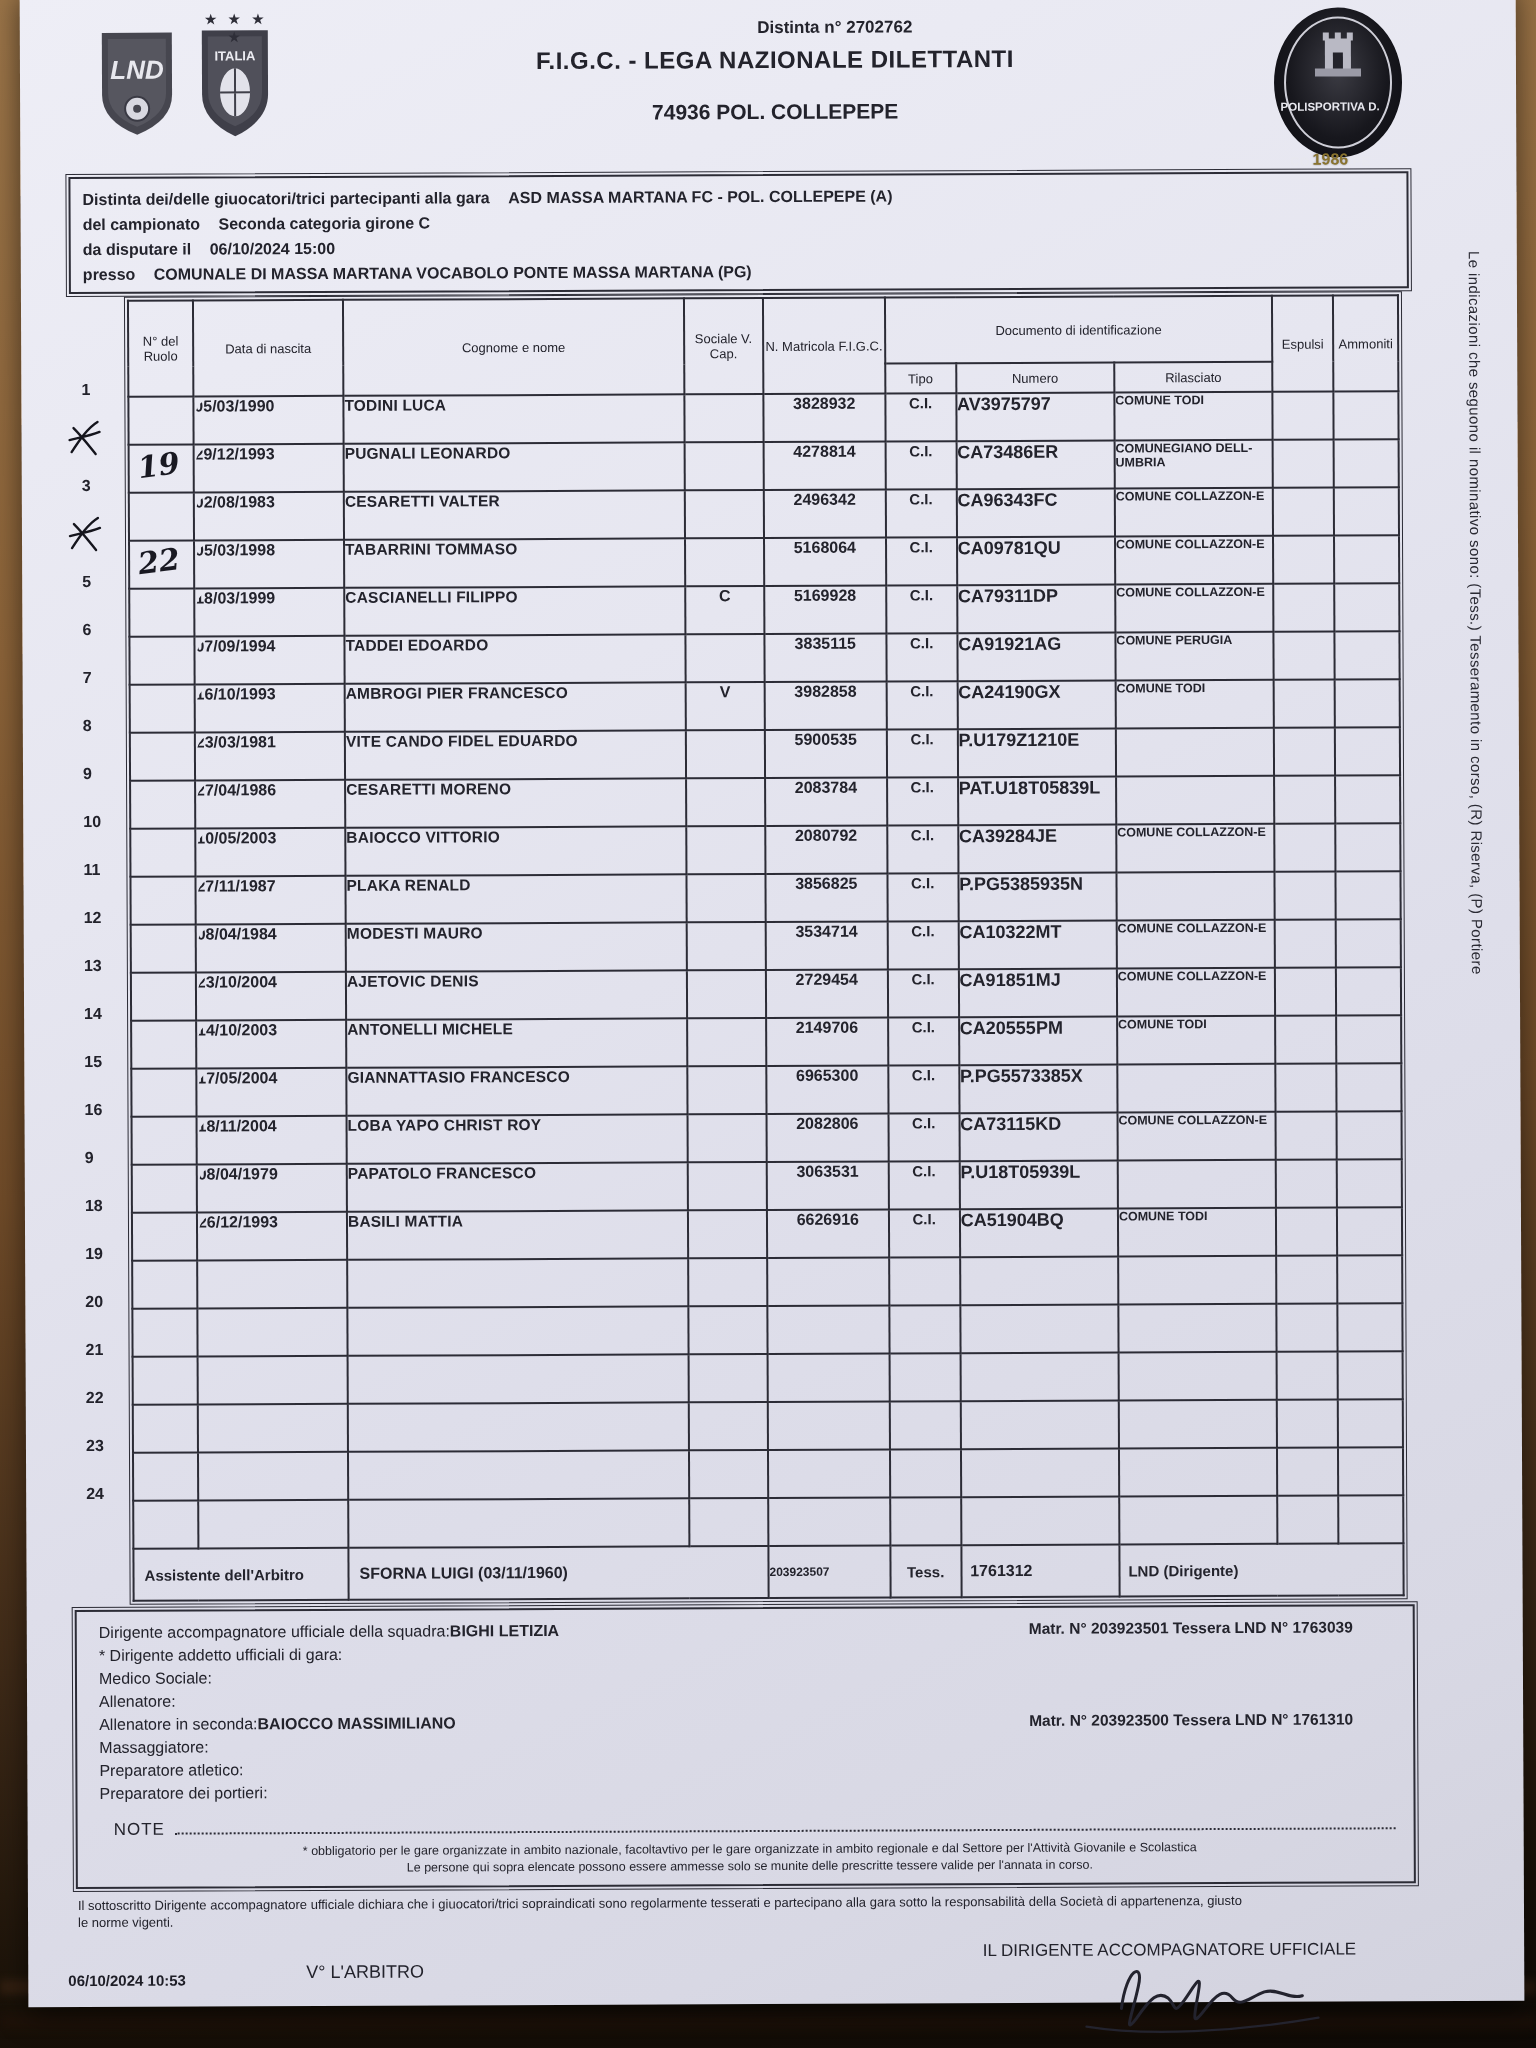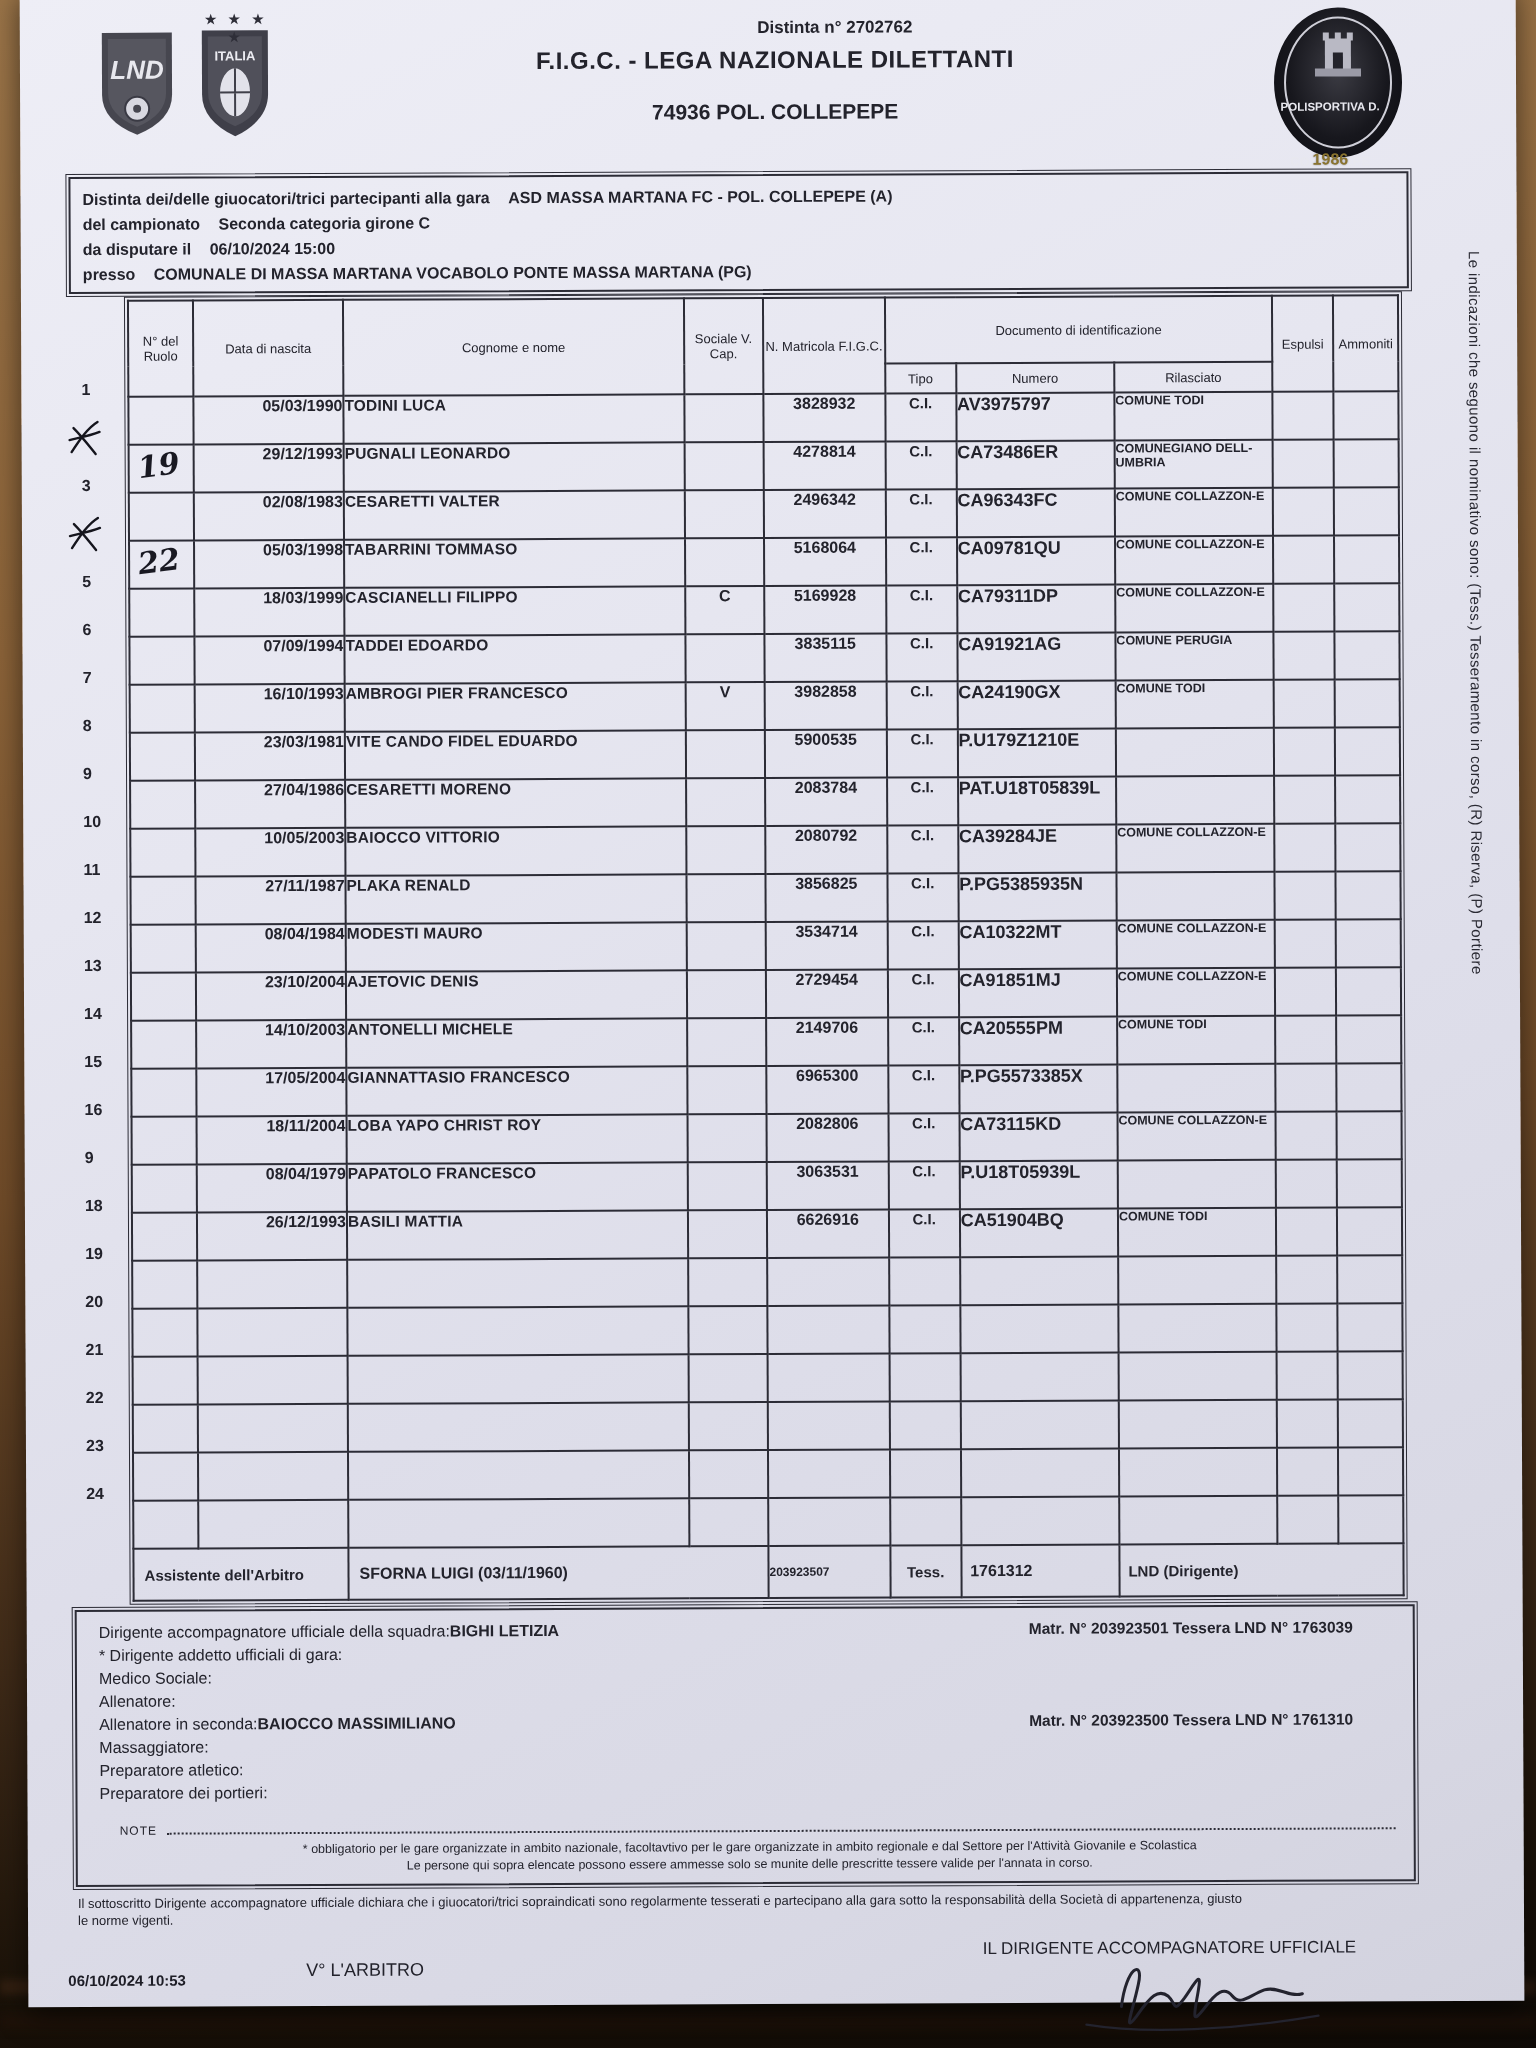--- a/index.html
+++ b/index.html
@@ -52,21 +52,21 @@
   table.roster td,table.roster th{border:2px solid #2c2c36;padding:0;vertical-align:top;overflow:hidden;}
   th{font-weight:normal;font-size:13px;text-align:center;vertical-align:middle !important;line-height:15px;}
   .th-pad{padding:2px 2px;}
   tr.data-row{height:48px;}
   td.c-ruolo{position:relative;}
   .hand-num{
     position:absolute;left:8px;top:2px;
     font-family:"DejaVu Serif",serif;font-style:italic;font-size:30px;color:#191922;
     transform:rotate(-7deg);font-weight:bold;
   }
-  td.c-date{font-weight:bold;font-size:16px;text-align:right;vertical-align:middle;padding-top:10px;}
+  td.c-date{font-weight:bold;font-size:16px;text-align:left;vertical-align:middle;padding-top:10px;border-radius:19px;}
   td.c-name{font-weight:bold;font-size:15.5px;padding:3px 4px 0 8px;letter-spacing:.2px;}
   td.c-cap{font-weight:bold;font-size:16px;text-align:center;vertical-align:bottom;padding-bottom:2px;}
   td.c-matr{font-weight:bold;font-size:16px;text-align:center;vertical-align:bottom;padding-bottom:4px;}
   td.c-tipo{font-weight:bold;font-size:15px;text-align:center;vertical-align:bottom;padding-bottom:5px;}
   td.c-num{font-weight:bold;font-size:18px;vertical-align:bottom;padding:0 0 5px 10px;}
   td.c-ril{font-weight:bold;font-size:12.5px;line-height:14px;vertical-align:bottom;padding:0 2px 3px 6px;}
   tr.assist-row{height:52px;}
   tr.assist-row td{vertical-align:middle;}
   .a-label{font-weight:bold;font-size:15px;line-height:17px;padding-left:10px !important;}
   .a-name{font-weight:bold;font-size:16px;padding-left:10px !important;}
@@ -76,21 +76,21 @@
   .a-org{font-weight:bold;font-size:15px;padding-left:8px !important;}
 
   
   .off-box{margin-top:8px;border:2px solid #2c2c36;outline:1px solid #2c2c36;outline-offset:2px;
     padding:10px 14px 6px 22px;}
   .off-row{display:flex;font-size:16px;margin:2px 0 5px 0;align-items:baseline;}
   .off-label{}
   .off-value{font-weight:bold;}
   .off-right{margin-left:auto;font-weight:bold;font-size:15.5px;padding-right:46px;white-space:nowrap;}
   .note-row{display:flex;align-items:baseline;margin-top:16px;}
-  .note-lbl{font-size:12px;letter-spacing:1px;margin-right:10px;margin-left:20px;}
+  .note-lbl{font-size:17px;letter-spacing:1px;margin-right:10px;margin-left:14px;}
   .note-dots{flex:1;border-bottom:2px dotted #2c2c36;height:14px;margin-right:4px;}
   .fineprint{text-align:center;font-size:12.5px;line-height:16px;margin-top:4px;}
   .fineprint.b2{margin-top:1px;margin-bottom:4px;}
 
   
   .decl{font-size:13px;line-height:17px;margin-top:8px;padding-left:2px;}
   .sig-zone{position:relative;height:110px;margin-top:4px;}
   .sig-ref{position:absolute;left:230px;top:28px;font-size:18px;}
   .sig-mgr{position:absolute;right:60px;top:10px;font-size:17px;}
   .sig-svg{position:absolute;right:90px;top:18px;width:300px;height:95px;}

